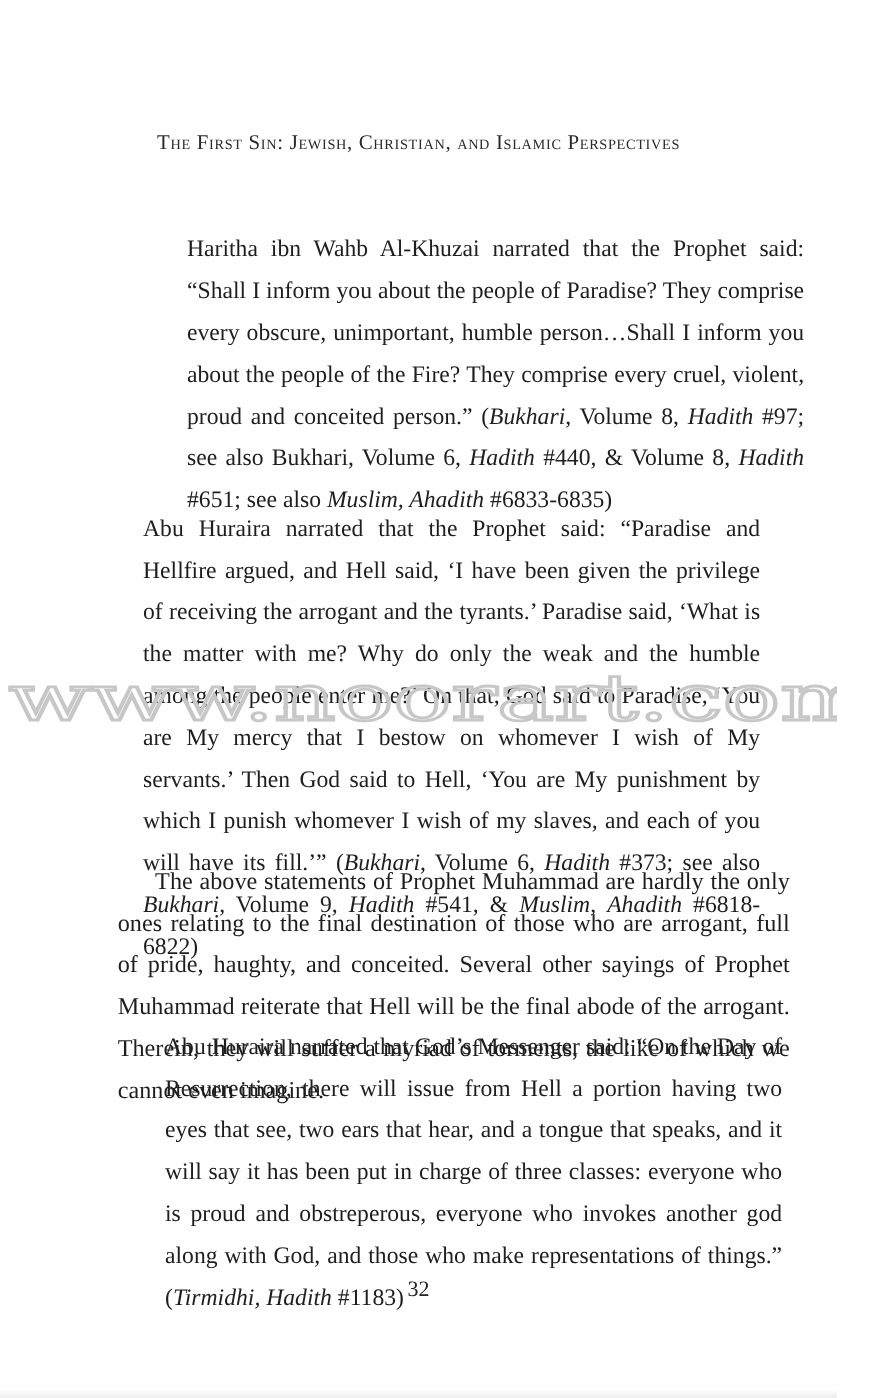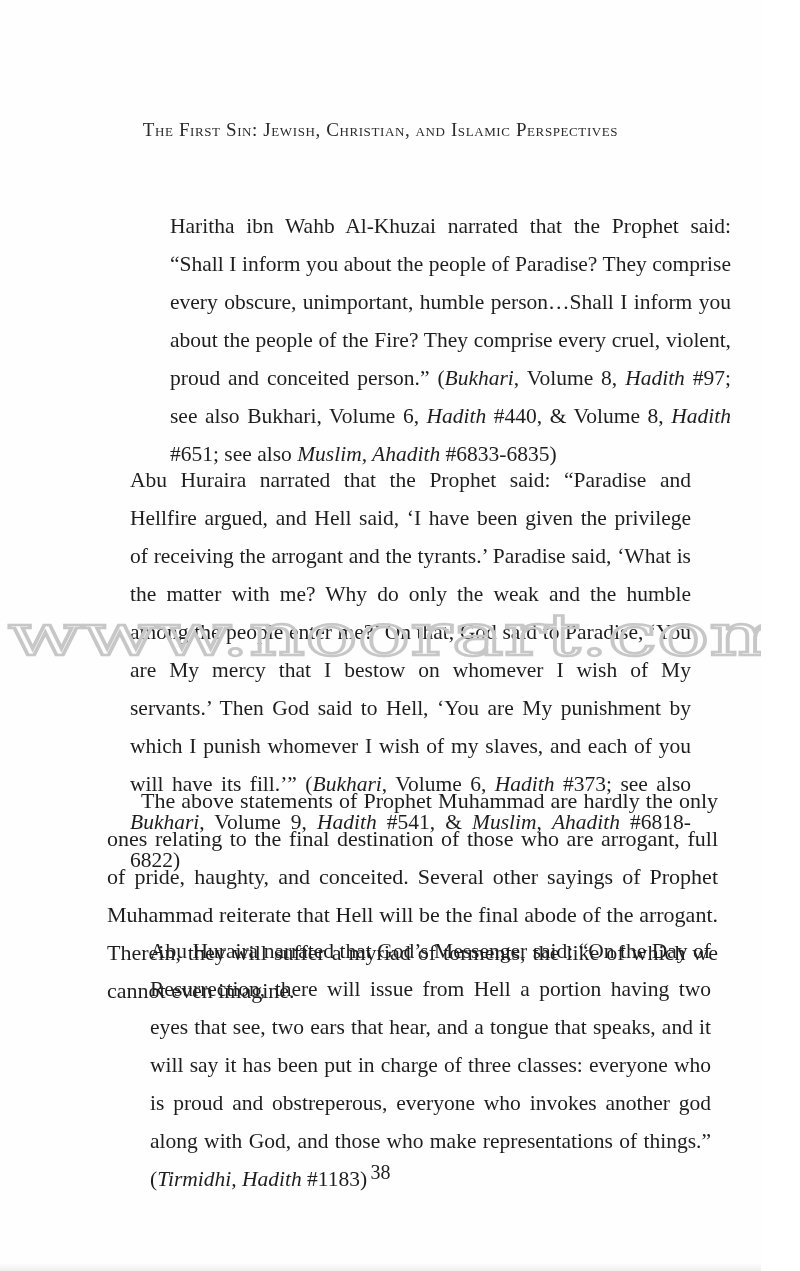--- a/index.html
+++ b/index.html
@@ -100,17 +100,17 @@
   <p class="body-para">The above statements of Prophet Muhammad are hardly the only ones relating to the final destination of those who are arrogant, full of pride, haughty, and conceited. Several other sayings of Prophet Muhammad reiterate that Hell will be the final abode of the arrogant. Therein, they will suffer a myriad of torments, the like of which we cannot even imagine.</p>
 
   <p class="quote q3">Abu Huraira narrated that God’s Messenger said: “On the Day of Resurrection, there will issue from Hell a portion having two eyes that see, two ears that hear, and a tongue that speaks, and it will say it has been put in charge of three classes: everyone who is proud and obstreperous, everyone who invokes another god along with God, and those who make representations of things.” (<i>Tirmidhi, Hadith</i> #1183)</p>
 
   <div class="watermark">
     <svg viewBox="0 0 800 78" xmlns="http://www.w3.org/2000/svg">
       <text x="8" y="57" font-family="DejaVu Serif, serif" font-size="58" fill="none" stroke-width="2.6" textLength="784" lengthAdjust="spacingAndGlyphs" stroke="#c7c7c7">www.noorart.com</text>
     </svg>
   </div>
 
-  <div class="page-number">38</div>
+  <div class="page-number">32</div>
 
   <div class="scan-edge"></div>
 
 </div>
 
 </body></html>

